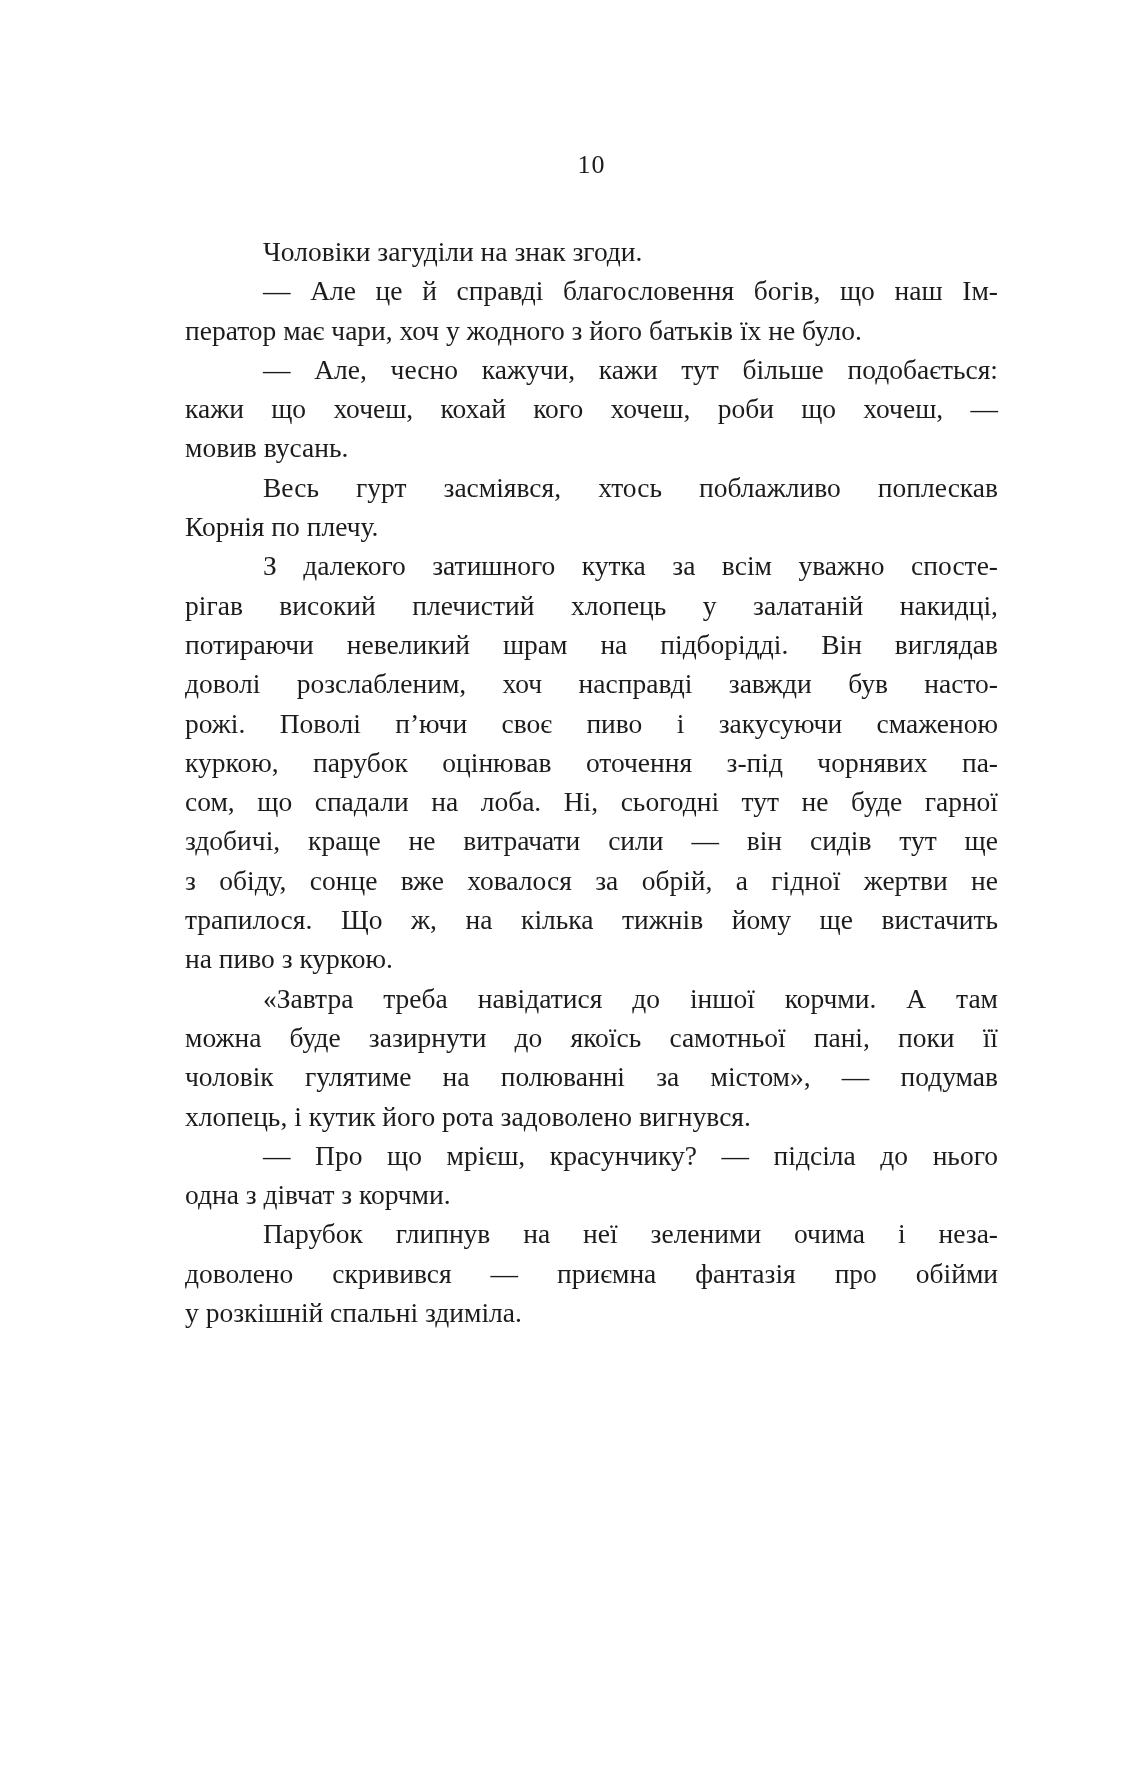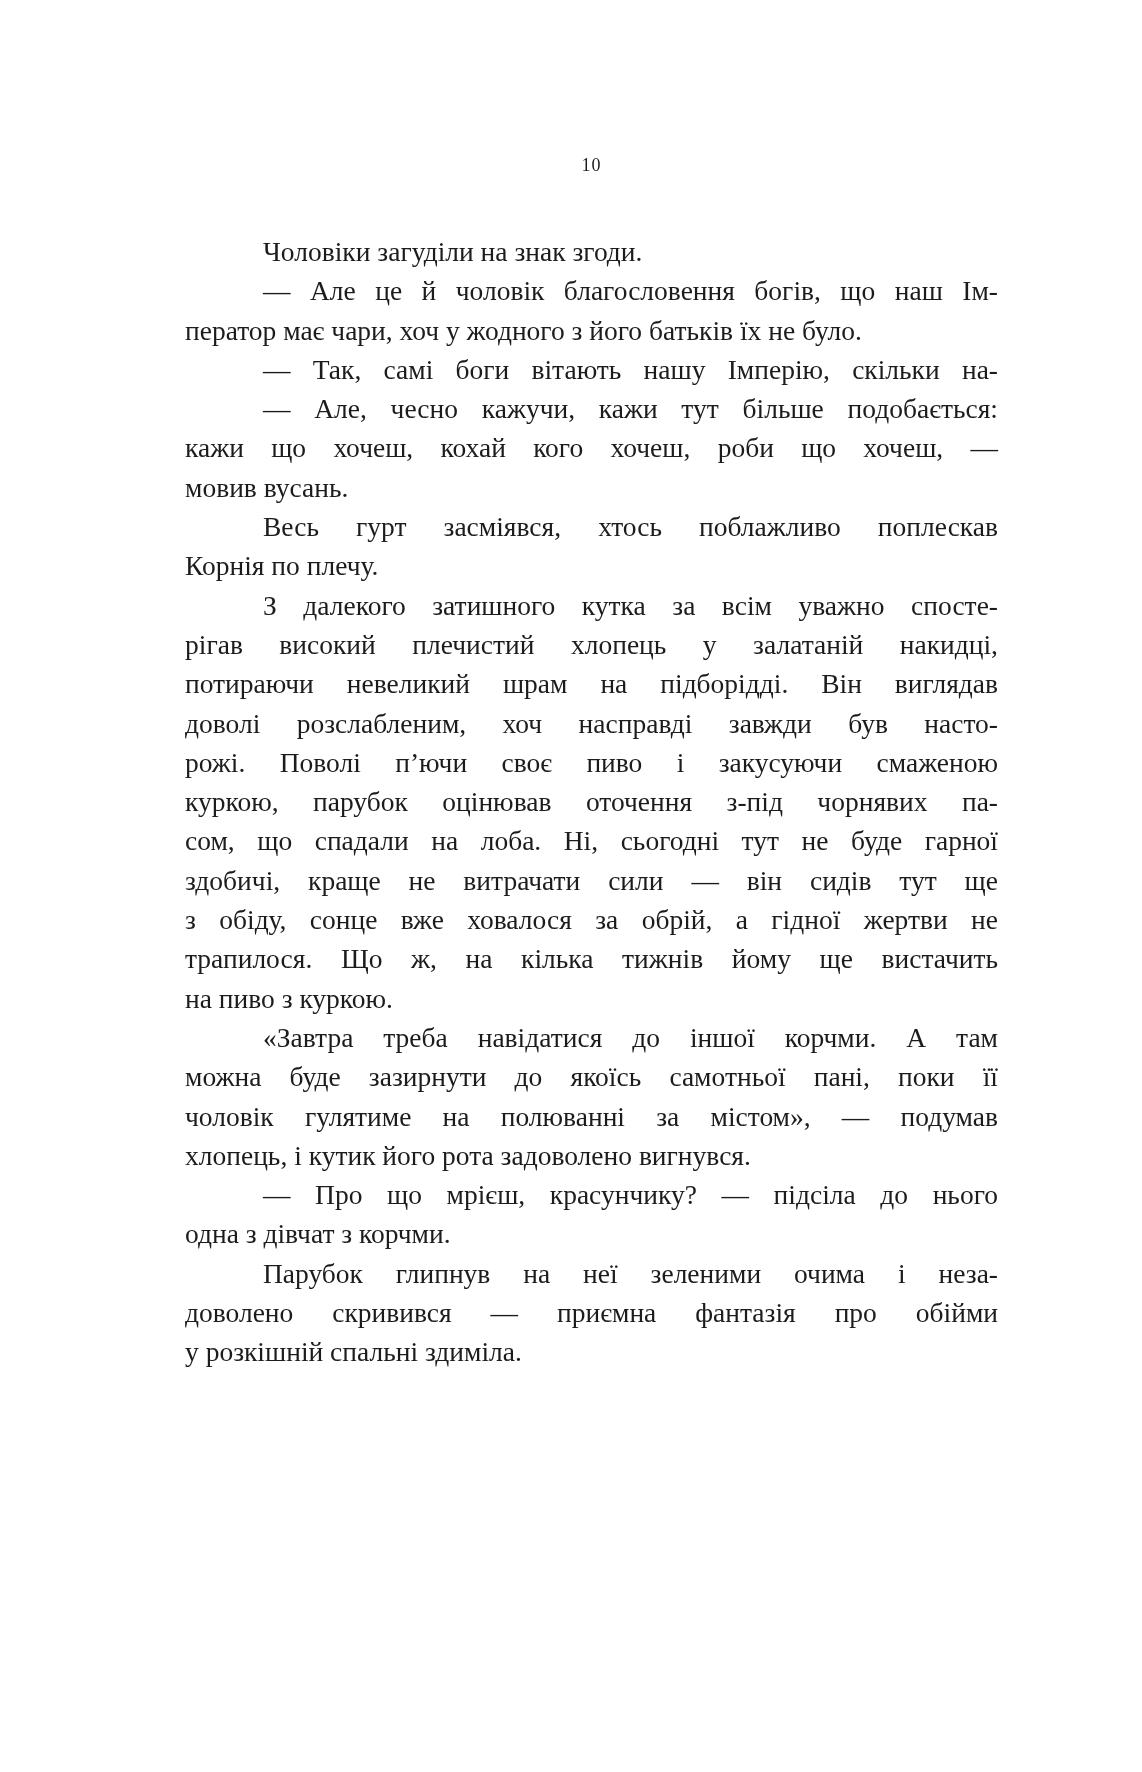--- a/index.html
+++ b/index.html
@@ -15,21 +15,21 @@
     font-family: "Liberation Serif", "DejaVu Serif", serif;
     color: #1c1c1c;
     overflow: hidden;
   }
   .page-number {
     position: absolute;
     top: 150px;
     left: 185px;
     width: 813px;
     text-align: center;
-    font-size: 18px;
+    font-size: 26px;
     line-height: 30px;
     letter-spacing: 1px;
   }
   .text-block {
     position: absolute;
     top: 232px;
     left: 185px;
     width: 813px;
     font-size: 27.5px;
     line-height: 39.3px;
@@ -53,25 +53,24 @@
 </head>
 <body>
 
 <div class="page">
   <div class="page-number">10</div>
   <div class="text-block">
       <div class="paragraph">
         <div class="line first last">Чоловіки загуділи на знак згоди.</div>
       </div>
       <div class="paragraph">
-        <div class="line first">— Але це й чоловік благословення богів, що наш Ім-</div>
+        <div class="line first">— Але це й справді благословення богів, що наш Ім-</div>
         <div class="line last">ператор має чари, хоч у жодного з його батьків їх не було.</div>
       </div>
       <div class="paragraph">
-        <div class="line first">— Так, самі боги вітають нашу Імперію, скільки на-</div>
       </div>
       <div class="paragraph">
         <div class="line first">— Але, чесно кажучи, кажи тут більше подобається:</div>
         <div class="line">кажи що хочеш, кохай кого хочеш, роби що хочеш, —</div>
         <div class="line last">мовив вусань.</div>
       </div>
       <div class="paragraph">
         <div class="line first">Весь гурт засміявся, хтось поблажливо поплескав</div>
         <div class="line last">Корнія по плечу.</div>
       </div>

